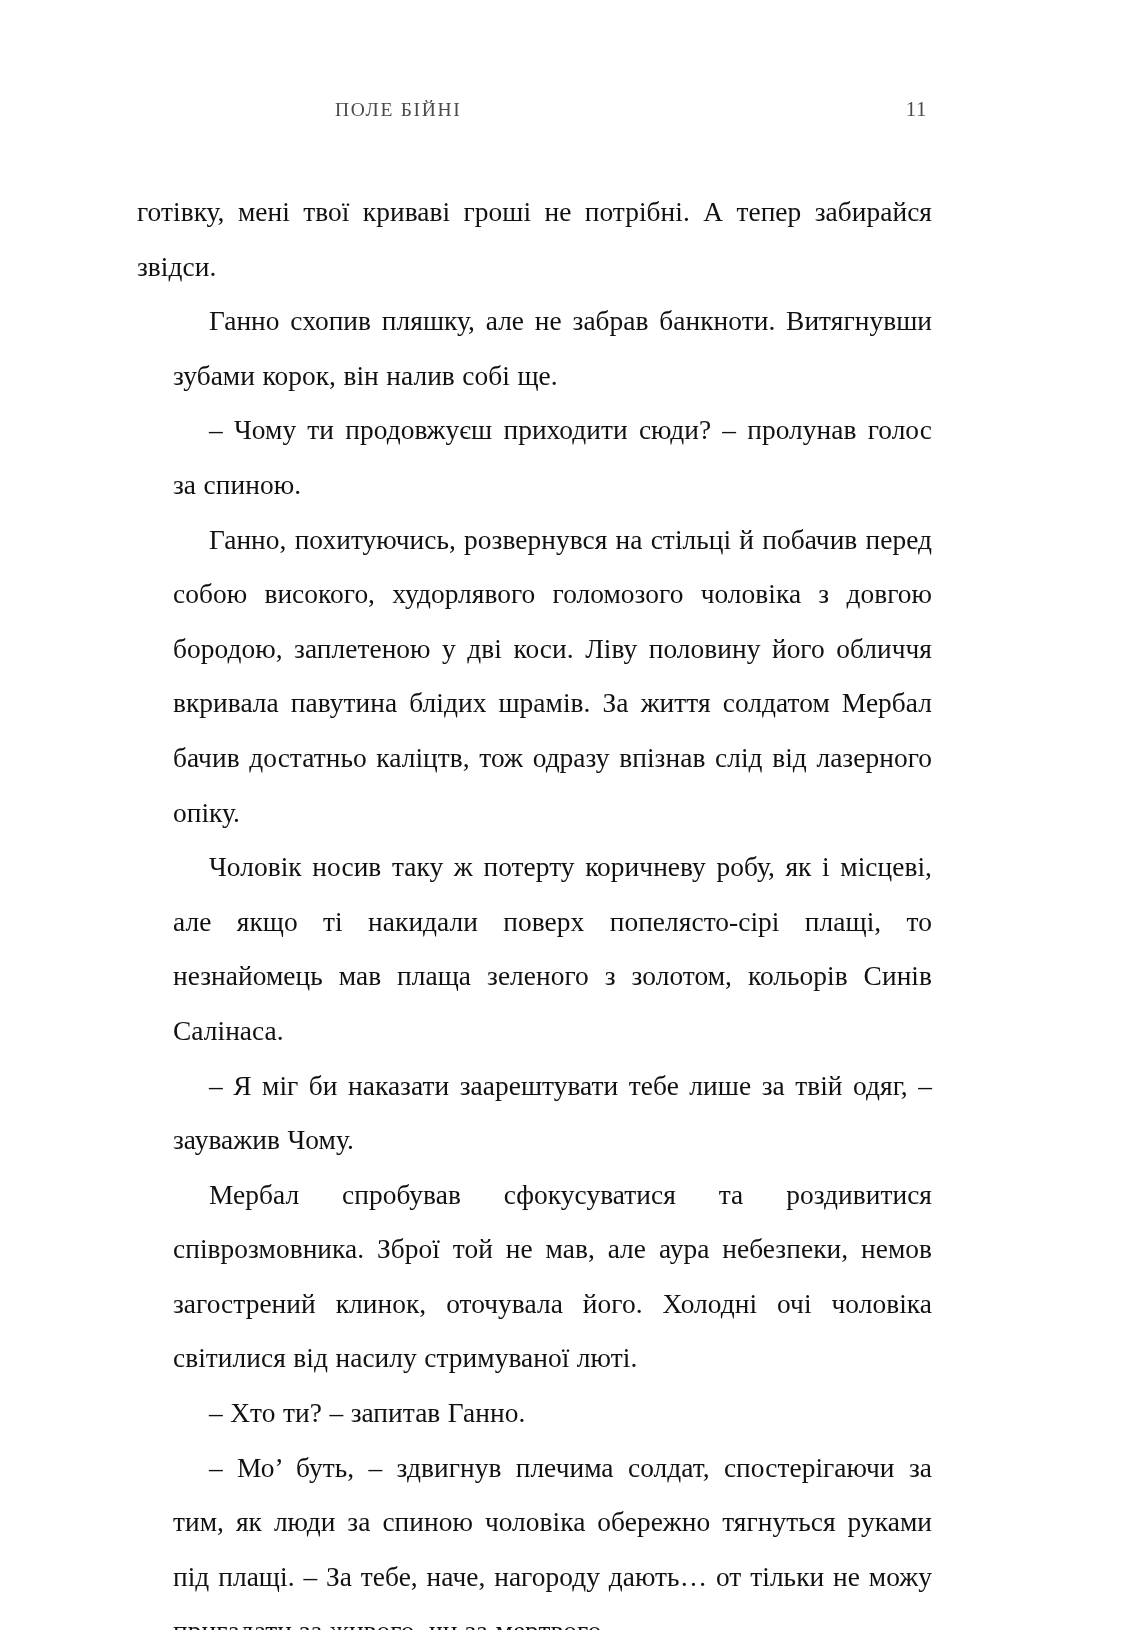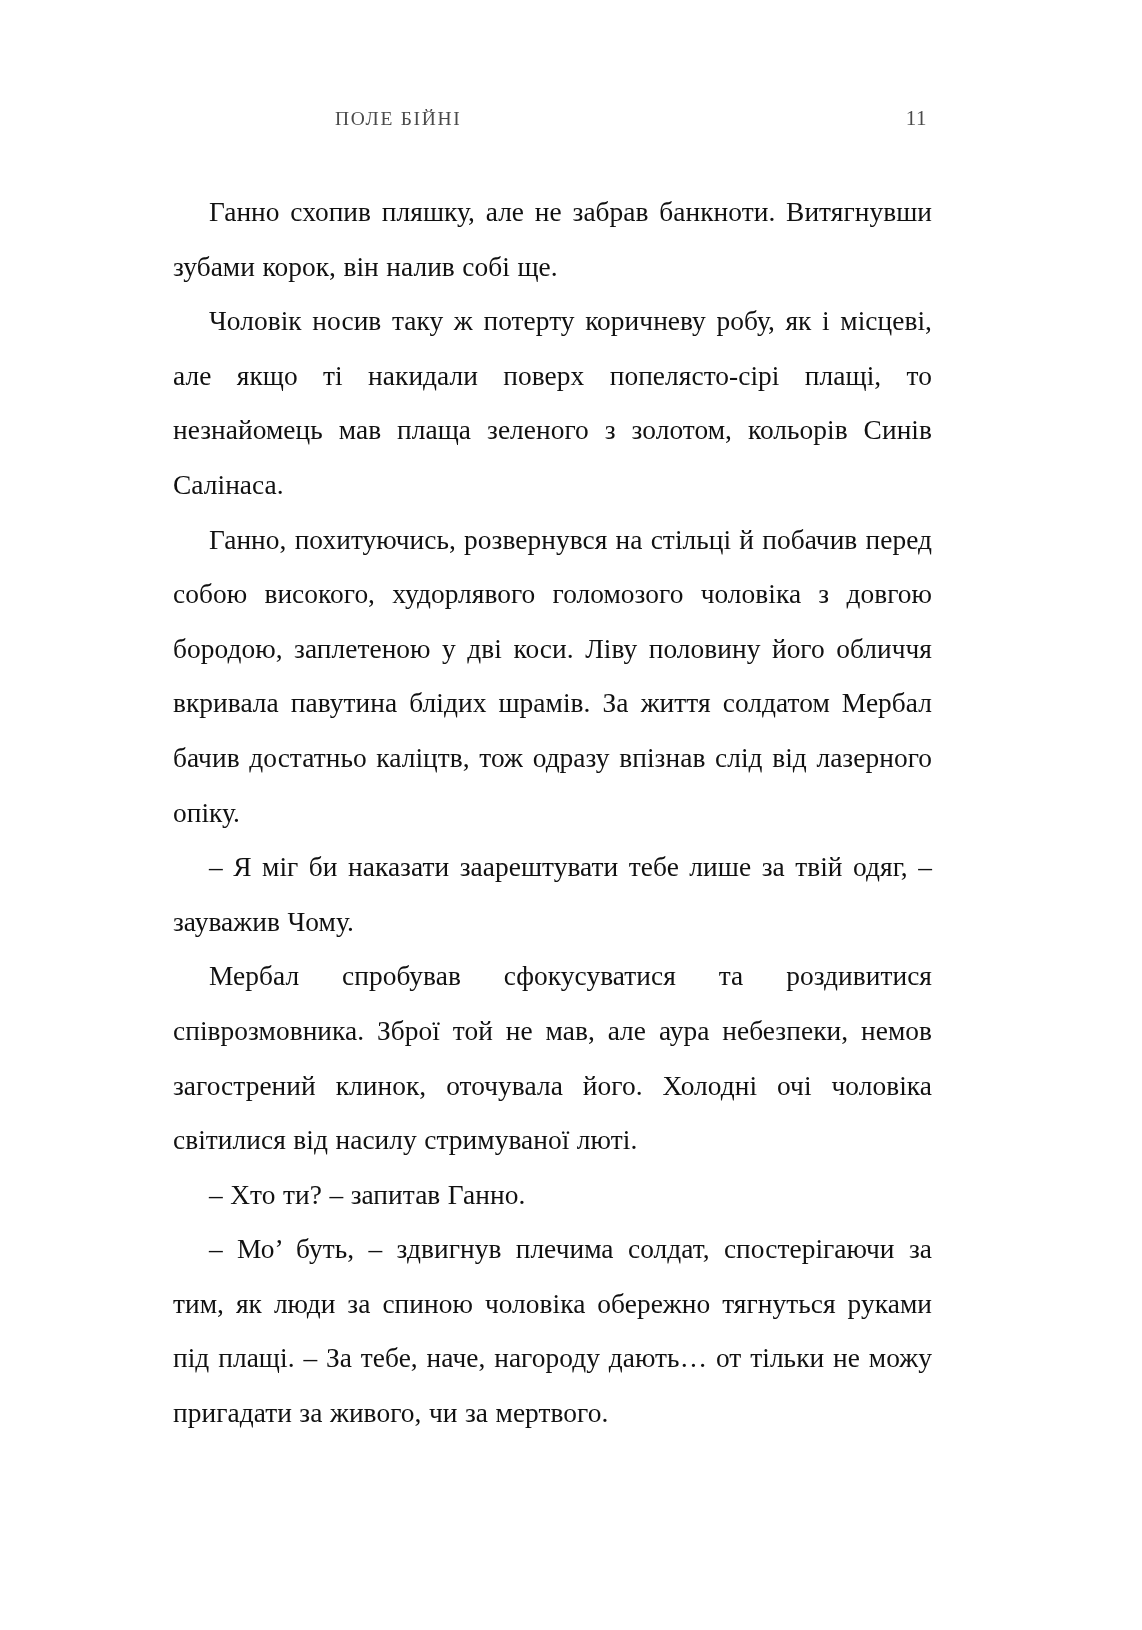--- a/index.html
+++ b/index.html
@@ -16,21 +16,21 @@
     width: 1142px;
     height: 1630px;
     background: #ffffff;
     box-sizing: border-box;
     overflow: hidden;
   }
   
   .running-head {
     position: absolute;
     left: 137px;
-    top: 106px;
+    top: 97px;
     width: 790px;
     height: 30px;
     display: flex;
     align-items: baseline;
     justify-content: space-between;
   }
   .running-head .title {
     font-size: 19.5px;
     letter-spacing: 1.7px;
     color: #4a4a4a;
@@ -76,23 +76,25 @@
 <body>
 
 <div class="page">
 
   <div class="running-head">
     <span class="title">ПОЛЕ БІЙНІ</span>
     <span class="folio">11</span>
   </div>
 
   <div class="textblock">
+    <p class="noindent">готівку, мені твої криваві гроші не потрібні. А тепер забирайся звідси.</p>
     <p class="indent">Ганно схопив пляшку, але не забрав банкноти. Витягнувши зубами корок, він налив собі ще.</p>
+    <p class="indent">– Чому ти продовжуєш приходити сюди? – пролунав голос за спиною.</p>
+    <p class="indent">Ганно, похитуючись, розвернувся на стільці й побачив перед собою високого, худорлявого голомозого чоловіка з довгою бородою, заплетеною у дві коси. Ліву половину його обличчя вкривала павутина блідих шрамів. За життя солдатом Мербал бачив достатньо каліцтв, тож одразу впізнав слід від лазерного опіку.</p>
     <p class="indent">Чоловік носив таку ж потерту коричневу робу, як і місцеві, але якщо ті накидали поверх попелясто-сірі плащі, то незнайомець мав плаща зеленого з золотом, кольорів Синів Салінаса.</p>
-    <p class="indent">Ганно, похитуючись, розвернувся на стільці й побачив перед собою високого, худорлявого голомозого чоловіка з довгою бородою, заплетеною у дві коси. Ліву половину його обличчя вкривала павутина блідих шрамів. За життя солдатом Мербал бачив достатньо каліцтв, тож одразу впізнав слід від лазерного опіку.</p>
     <p class="indent">– Я міг би наказати заарештувати тебе лише за твій одяг, – зауважив Чому.</p>
     <p class="indent">Мербал спробував сфокусуватися та роздивитися співрозмовника. Зброї той не мав, але аура небезпеки, немов загострений клинок, оточувала його. Холодні очі чоловіка світилися від насилу стримуваної люті.</p>
     <p class="indent">– Хто ти? – запитав Ганно.</p>
     <p class="indent">– Мо’ буть, – здвигнув плечима солдат, спостерігаючи за тим, як люди за спиною чоловіка обережно тягнуться руками під плащі. – За тебе, наче, нагороду дають…  от тільки не можу пригадати за живого, чи за мертвого.</p>
 
   </div>
 
 </div>
 
 </body></html>

